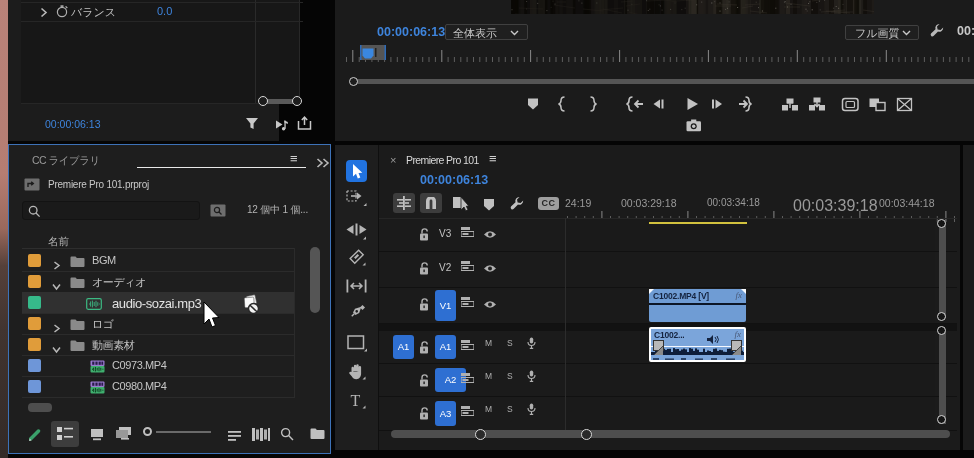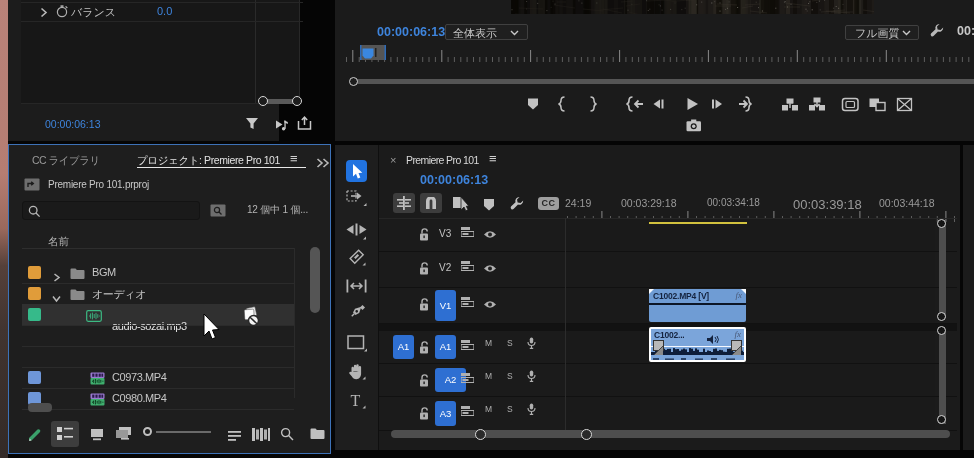--- a/index.html
+++ b/index.html
@@ -63,21 +63,20 @@
     <svg width="15" height="15" viewBox="0 0 15 15">
           <path d="M1.5 5 V13 H13.5 V5" stroke="#c8c8c8" stroke-width="1.5" fill="none"></path>
           <path d="M7.5 9 V1.5 M4.8 4 L7.5 1.2 L10.2 4" stroke="#c8c8c8" stroke-width="1.5" fill="none"></path>
         </svg>
   </div>
 </div>
 
 <div id="proj" class="abs" style="left:8px;top:144px;width:323px;height:310px;background:#1e1e1e;border:1px solid #3d72b8;">
 
   <div class="abs" style="left:23px;top:9px;color:#9a9a9a;font-size:10.5px;letter-spacing:-0.5px;">CC ライブラリ</div>
-  <div class="abs" style="left:128px;top:9px;color:#e2e2e2;font-size:10.5px;letter-spacing:-0.4px;white-space:nowrap;">プロジェクト: Premiere Pro 101</div>
   <div class="abs" style="left:281px;top:6px;color:#cfcfcf;font-size:13px;">≡</div>
   <div class="abs" style="left:128px;top:22px;width:169px;height:1px;background:#e8e8e8;"></div>
   <div class="abs" style="left:307px;top:9px;"><svg width="14" height="10" viewBox="0 0 14 10">
           <path d="M1.5 1 L6 5 L1.5 9 M7.5 1 L12 5 L7.5 9" stroke="#b8b8b8" stroke-width="1.6" fill="none"></path>
         </svg></div>
 
   <div class="abs" style="left:15px;top:32px;">
     <svg width="16" height="13" viewBox="0 0 16 13">
           <rect x="0.5" y="0.5" width="15" height="12" rx="1" fill="#6e6e6e"></rect>
           <path d="M4 9 V5.5 H9 M7.2 3.8 L9.3 5.5 L7.2 7.2" stroke="#1c1c1c" stroke-width="1.4" fill="none"></path>
@@ -96,21 +95,21 @@
           <rect x="0.5" y="0.5" width="15" height="12" rx="1" fill="#6e6e6e"></rect>
           <circle cx="7" cy="6" r="2.6" stroke="#1c1c1c" stroke-width="1.2" fill="none"></circle>
           <path d="M9 8 L11.5 10.5" stroke="#1c1c1c" stroke-width="1.2"></path>
         </svg>
   </div>
   <div class="abs" style="left:238px;top:58px;color:#b4b4b4;font-size:10px;letter-spacing:-0.2px;">12 個中 1 個...</div>
 
   <div class="abs" style="left:39px;top:90px;color:#b4b4b4;font-size:10.5px;">名前</div>
   <div class="abs" style="left:13px;top:103px;width:272px;height:1px;background:#2e2e2e;"></div>
 
-  <div id="rows" class="abs" style="left:13px;top:105px;width:272px;height:147px;margin-top:12px;">
+  <div id="rows" class="abs" style="left:13px;top:105px;width:272px;height:147px;">
         <div class="abs" style="left: 0px; top: 0px; width: 272px; height: 21px;">
           <div class="abs" style="left:6px;top:4px;width:13px;height:13px;border-radius:2px;background:#e09c3a"></div>
           <div class="abs" style="left:30px;top:6px;"><svg width="9" height="9" viewBox="0 0 9 9">
               <path d="M2.5 1 L7 4.5 L2.5 8" stroke="#b8b8b8" stroke-width="1.5" fill="none"></path>
             </svg></div>
           <div class="abs" style="left:48px;top:4px;"><svg width="15" height="12" viewBox="0 0 15 12">
               <path d="M0.5 1.5 a1 1 0 0 1 1-1 h4 l1.4 1.6 h6.6 a1 1 0 0 1 1 1 v7 a1 1 0 0 1 -1 1 h-12 a1 1 0 0 1 -1-1 Z" fill="#8a8a8a"></path>
             </svg></div>
           <div class="abs" style="left:70px;top:4px;color:#c6c6c6;font-size:11px;letter-spacing:-0.4px;">BGM</div>
         </div>
@@ -125,24 +124,44 @@
             </svg></div>
           <div class="abs" style="left:70px;top:4px;color:#c6c6c6;font-size:11px;letter-spacing:-0.4px;">オーディオ</div>
         </div>
         <div class="abs" style="left: 0px; top: 42px; width: 272px; height: 1px; background: rgb(43, 43, 43);"></div>
         <div class="abs" style="left: 0px; top: 42px; width: 272px; height: 21px; background: rgb(48, 48, 48);">
           <div class="abs" style="left:6px;top:4px;width:13px;height:13px;border-radius:2px;background:#36ba8a"></div>
           <div class="abs" style="left:64px;top:4px;"><svg width="16" height="12" viewBox="0 0 16 12">
               <rect x="0.7" y="0.7" width="14.6" height="10.6" rx="1.5" stroke="#3cba83" stroke-width="1.2" fill="none"></rect>
               <path d="M3 6 h1.2 M4.6 6 V3.4 M4.6 6 V8.6 M6.4 6 V2.6 M6.4 6 V9.4 M8.2 6 V4 M8.2 6 V8 M10 6 V2.8 M10 6 V9.2 M11.8 6 V4.2 M11.8 6 V7.8 M13.2 6 h0.8" stroke="#3cba83" stroke-width="0.9"></path>
             </svg></div>
-          <div class="abs" style="left:90px;top:16px;color:#e2e2e2;font-size:11px;letter-spacing:-0.4px;">audio-sozai.mp3</div>
+          <div class="abs" style="left:90px;top:4px;color:#e2e2e2;font-size:13px;letter-spacing:-0.4px;">audio-sozai.mp3</div>
         </div>
         <div class="abs" style="left: 0px; top: 63px; width: 272px; height: 1px; background: rgb(43, 43, 43);"></div>
+        <div class="abs" style="left: 0px; top: 63px; width: 272px; height: 21px;">
+          <div class="abs" style="left:6px;top:4px;width:13px;height:13px;border-radius:2px;background:#e09c3a"></div>
+          <div class="abs" style="left:30px;top:6px;"><svg width="9" height="9" viewBox="0 0 9 9">
+              <path d="M2.5 1 L7 4.5 L2.5 8" stroke="#b8b8b8" stroke-width="1.5" fill="none"></path>
+            </svg></div>
+          <div class="abs" style="left:48px;top:4px;"><svg width="15" height="12" viewBox="0 0 15 12">
+              <path d="M0.5 1.5 a1 1 0 0 1 1-1 h4 l1.4 1.6 h6.6 a1 1 0 0 1 1 1 v7 a1 1 0 0 1 -1 1 h-12 a1 1 0 0 1 -1-1 Z" fill="#8a8a8a"></path>
+            </svg></div>
+          <div class="abs" style="left:70px;top:4px;color:#c6c6c6;font-size:11px;letter-spacing:-0.4px;">ロゴ</div>
+        </div>
         <div class="abs" style="left: 0px; top: 84px; width: 272px; height: 1px; background: rgb(43, 43, 43);"></div>
+        <div class="abs" style="left: 0px; top: 84px; width: 272px; height: 21px;">
+          <div class="abs" style="left:6px;top:4px;width:13px;height:13px;border-radius:2px;background:#e09c3a"></div>
+          <div class="abs" style="left:30px;top:6px;"><svg width="9" height="9" viewBox="0 0 9 9">
+              <path d="M1 2.5 L4.5 7 L8 2.5" stroke="#b8b8b8" stroke-width="1.5" fill="none"></path>
+            </svg></div>
+          <div class="abs" style="left:48px;top:4px;"><svg width="15" height="12" viewBox="0 0 15 12">
+              <path d="M0.5 1.5 a1 1 0 0 1 1-1 h4 l1.4 1.6 h6.6 a1 1 0 0 1 1 1 v7 a1 1 0 0 1 -1 1 h-12 a1 1 0 0 1 -1-1 Z" fill="#8a8a8a"></path>
+            </svg></div>
+          <div class="abs" style="left:70px;top:4px;color:#c6c6c6;font-size:11px;letter-spacing:-0.4px;">動画素材</div>
+        </div>
         <div class="abs" style="left: 0px; top: 105px; width: 272px; height: 1px; background: rgb(43, 43, 43);"></div>
         <div class="abs" style="left: 0px; top: 105px; width: 272px; height: 21px;">
           <div class="abs" style="left:6px;top:4px;width:13px;height:13px;border-radius:2px;background:#6e96d8"></div>
           <div class="abs" style="left:68px;top:4px;"><svg width="15" height="13" viewBox="0 0 15 13">
               <rect x="0.5" y="0.5" width="14" height="5.5" rx="1" fill="#9a7ad0"></rect>
               <rect x="2.2" y="1.6" width="2.2" height="3.2" fill="#2a1a4a"></rect>
               <rect x="5.4" y="1.6" width="2.2" height="3.2" fill="#2a1a4a"></rect>
               <rect x="8.6" y="1.6" width="2.2" height="3.2" fill="#2a1a4a"></rect>
               <rect x="11.4" y="1.6" width="1.8" height="3.2" fill="#2a1a4a"></rect>
               <rect x="0.5" y="6" width="14" height="6.5" rx="1" fill="#3fae6e"></rect>
@@ -669,21 +688,21 @@
         <div class="abs" style="left:119px;top:4px;"><svg width="16" height="16" viewBox="0 0 16 16">
             <path d="M10.5 2 a4 4 0 0 0 -4 5.2 L2 11.6 a1.8 1.8 0 0 0 2.5 2.5 L9 9.6 a4 4 0 0 0 5.2-4 L11.6 8 L8.6 7.4 L8 4.4 Z" fill="#c0c0c0"></path>
           </svg></div>
         <div class="abs" style="left:148px;top:6px;width:21px;height:13px;background:#9e9e9e;border-radius:3px;color:#252525;font-size:9px;font-weight:bold;text-align:center;line-height:13px;letter-spacing:0.5px;">CC</div>
       </div>
 
   <div id="truler" class="abs" style="left:230px;top:48px;width:397px;height:33px;">
         <div class="abs" style="left:0px;top:4px;color:#9a9a9a;font-size:10.5px;">24:19</div>
         <div class="abs" style="left:56px;top:4px;color:#9a9a9a;font-size:10.5px;">00:03:29:18</div>
         <div class="abs" style="left:142px;top:4px;color:#9a9a9a;font-size:10px;">00:03:34:18</div>
-        <div class="abs" style="left:228px;top:4px;color:#9a9a9a;font-size:13px;">00:03:39:18</div>
+        <div class="abs" style="left:228px;top:4px;color:#9a9a9a;font-size:16px;">00:03:39:18</div>
         <div class="abs" style="left:314px;top:4px;color:#9a9a9a;font-size:10.5px;">00:03:44:18</div>
         <svg width="397" height="12" viewBox="0 0 397 12" style="position:absolute;left:0;top:18px;">
           <rect x="2.0" y="5" width="1" height="6" fill="#5e5e5e"></rect>
           <rect x="10.6" y="5" width="1" height="6" fill="#5e5e5e"></rect>
           <rect x="19.2" y="5" width="1" height="6" fill="#5e5e5e"></rect>
           <rect x="27.8" y="5" width="1" height="6" fill="#5e5e5e"></rect>
           <rect x="36.4" y="0" width="1" height="11" fill="#888"></rect>
           <rect x="45.0" y="5" width="1" height="6" fill="#5e5e5e"></rect>
           <rect x="53.6" y="5" width="1" height="6" fill="#5e5e5e"></rect>
           <rect x="62.2" y="5" width="1" height="6" fill="#5e5e5e"></rect>

